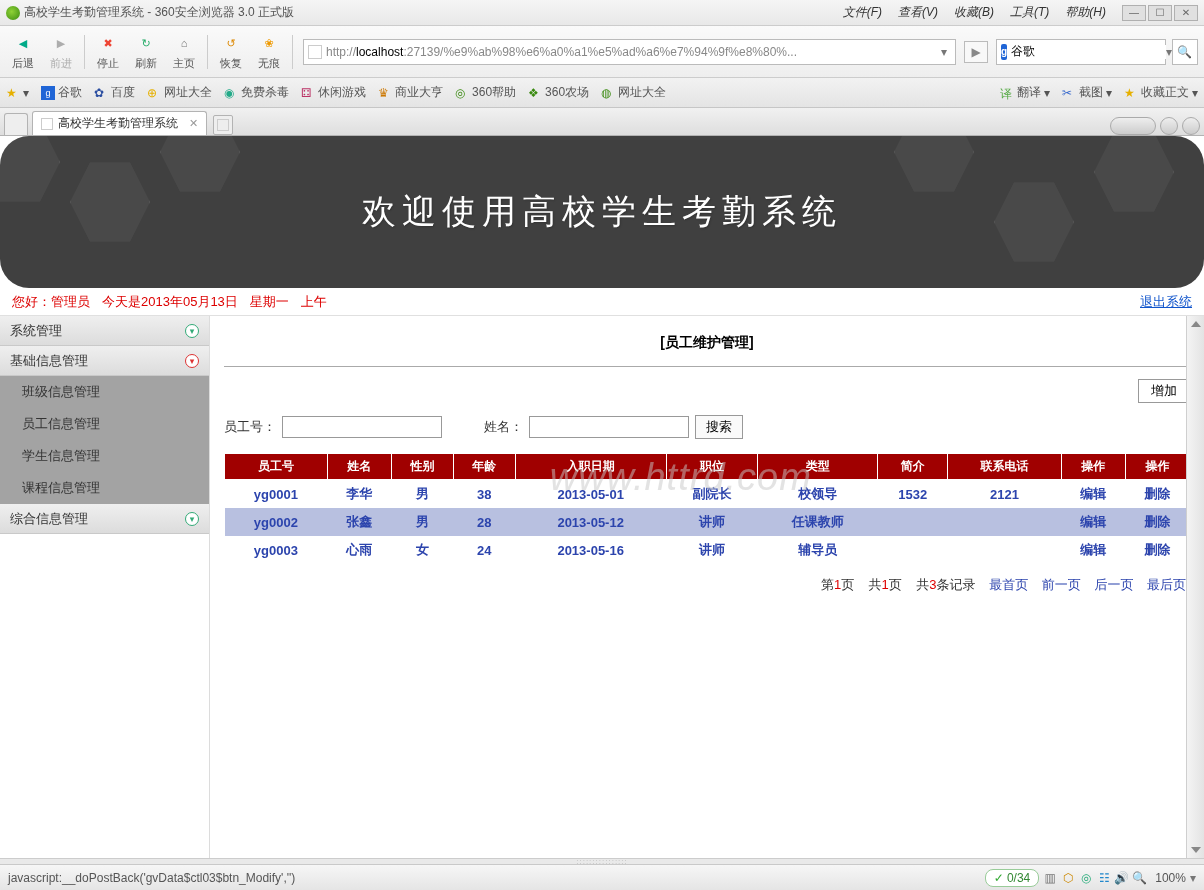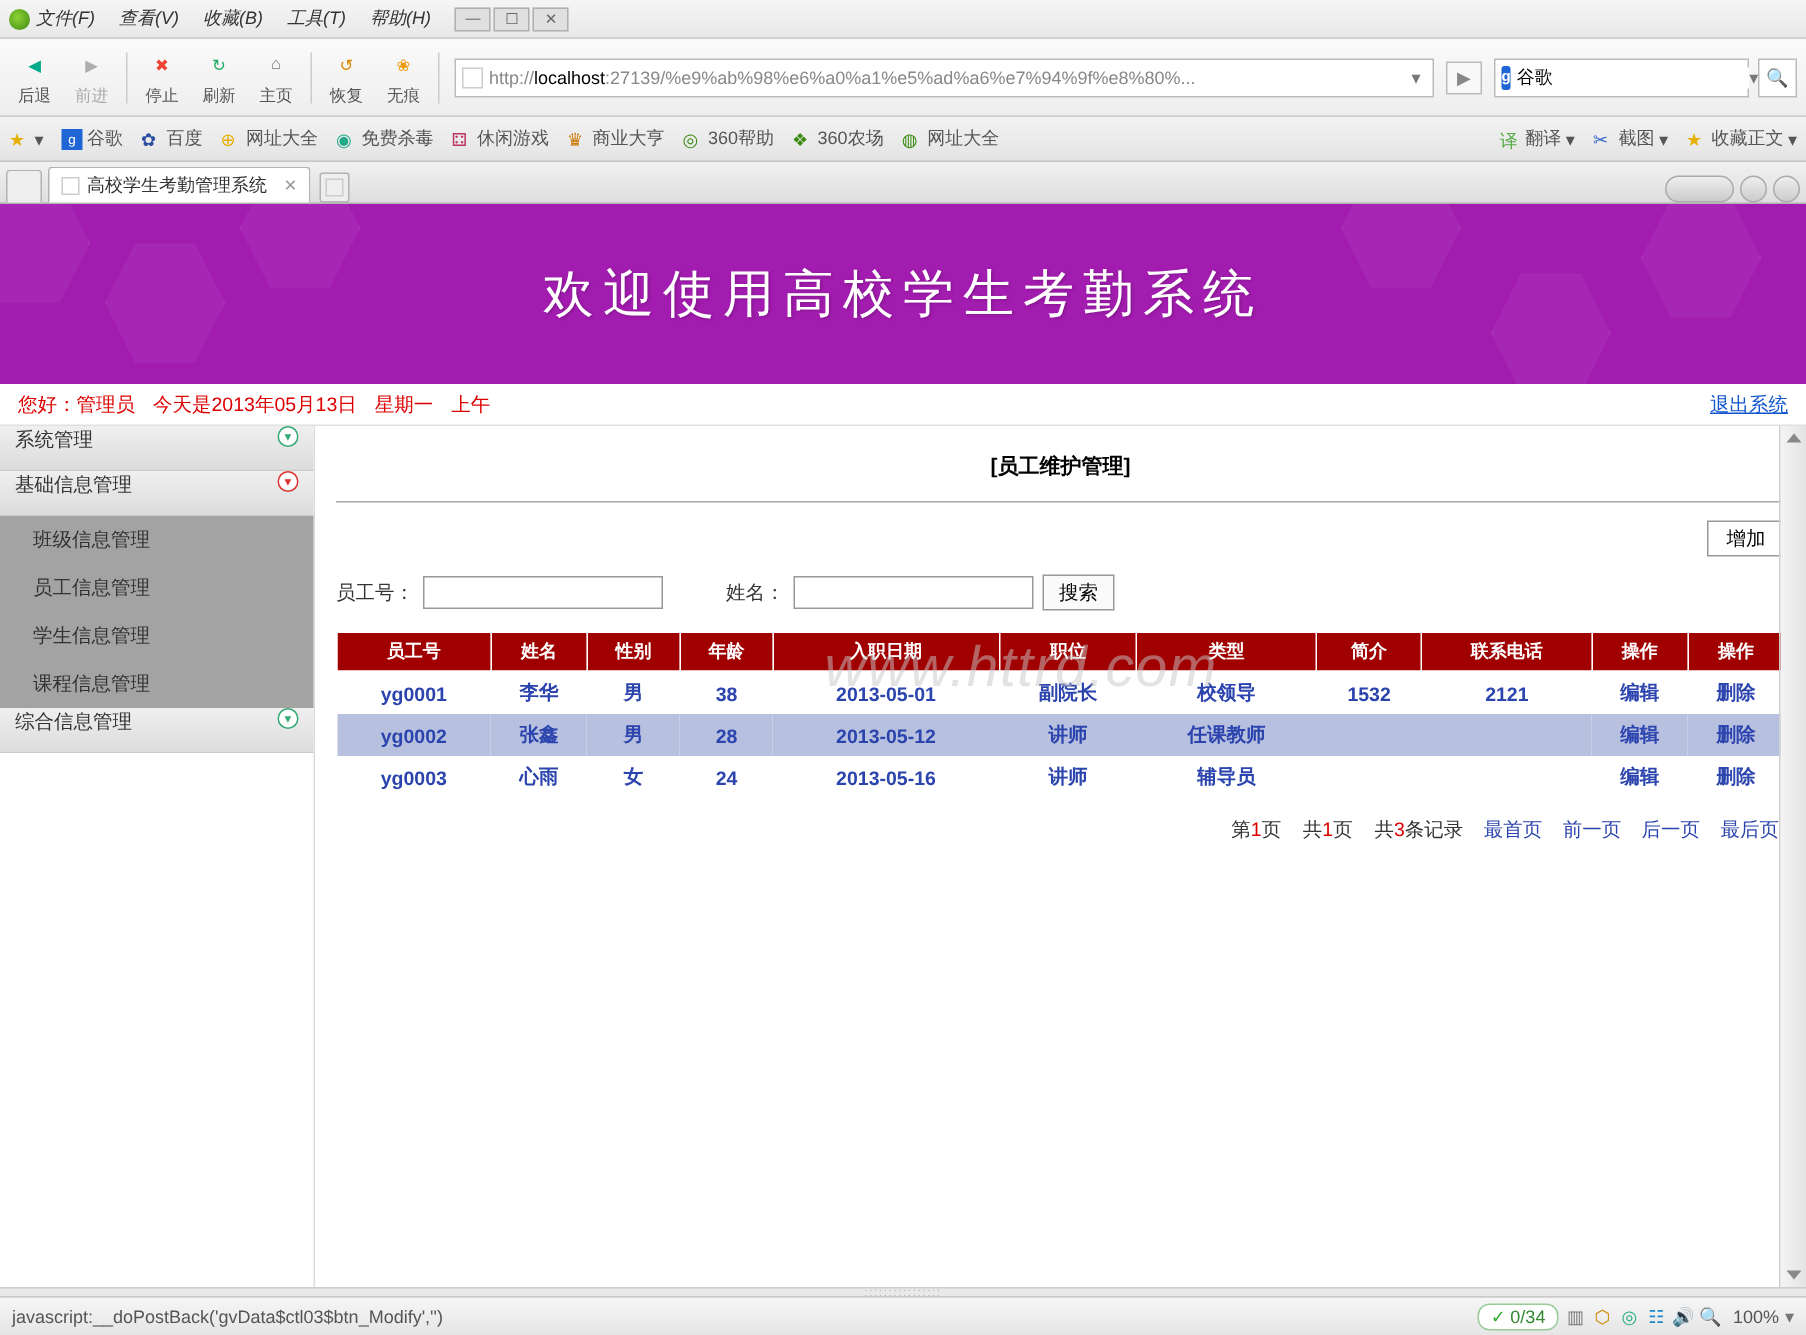--- a/index.html
+++ b/index.html
@@ -40,32 +40,32 @@
 .tabbar .tab { height: 24px; border: 1px solid #b3b3b3; border-bottom: none; background: #fff; display: flex; align-items: center; padding: 0 8px; gap: 5px; border-radius: 3px 3px 0 0; font-size: 12px; color: #333; }
 .tabbar .tab .pgicon { width: 12px; height: 12px; border: 1px solid #ccc; }
 .tabbar .tab .close { color: #999; font-size: 11px; margin-left: 6px; }
 .tabbar .newtab { width: 20px; height: 20px; border: 1px solid #b3b3b3; background: #eee; margin-left: 6px; border-radius: 2px; display:flex; align-items:center; justify-content:center; }
 .tabbar .newtab .pgicon { width: 12px; height: 12px; border: 1px solid #ccc; }
 .tabbar .tright { margin-left: auto; display: flex; gap: 4px; align-items: center; }
 .tabbar .tright div { width: 46px; height: 18px; background: linear-gradient(#eee, #ccc); border: 1px solid #aaa; border-radius: 9px; }
 
 
 .app { background: #fff; height: calc(100% - 26px - 52px - 30px - 28px - 26px); display: flex; flex-direction: column; }
-.banner { height: 120px; background: #a21caf; position: relative; overflow: hidden; display: flex; align-items: center; justify-content: center; }
+.banner { height: 152px; background: #404040; position: relative; overflow: hidden; display: flex; align-items: center; justify-content: center; border-radius: 29px; }
 .banner .hex { position: absolute; background: rgba(255,255,255,0.05); border: 1px solid rgba(255,255,255,0.1); width: 80px; height: 92px; clip-path: polygon(25% 6.7%, 75% 6.7%, 100% 50%, 75% 93.3%, 25% 93.3%, 0% 50%); }
 .banner h1 { color: #fff; font-size: 34px; letter-spacing: 6px; font-weight: normal; text-shadow: 1px 1px 2px rgba(0,0,0,0.2); z-index: 1; }
 
 .greetrow { height: 28px; display: flex; align-items: center; padding: 0 12px; font-size: 13px; border-bottom: 1px solid #e0e0e0; }
 .greetrow .red { color: #d00; }
 .greetrow .blue { color: #15c; text-decoration: underline; cursor: pointer; }
 .greetrow .spacer { flex: 1; }
 
 .body { flex: 1; display: flex; }
 .sidebar { width: 210px; background: #fff; border-right: 1px solid #dcdcdc; display: flex; flex-direction: column; }
-.menu-header { height: 30px; background: linear-gradient(#efefef, #dcdcdc); border-bottom: 1px solid #c9c9c9; display: flex; padding: 0 10px; font-size: 13px; color: #333; position: relative; }
+.menu-header { height: 30px; background: linear-gradient(#efefef, #dcdcdc); border-bottom: 1px solid #c9c9c9; display: flex; align-items: center; padding: 0 10px; font-size: 13px; color: #333; position: relative; }
 .menu-header .expicon { position: absolute; right: 10px; width: 14px; height: 14px; border: 1px solid #3a7; border-radius: 50%; display: flex; align-items: center; justify-content: center; font-size: 9px; color: #3a7; background: #fff; }
 .menu-header.active .expicon { color: #d33; border-color: #d33; }
 .submenu { background: #a3a3a3; }
 .submenu .item { padding: 7px 22px; font-size: 13px; color: #333; cursor: pointer; }
 
 .content { flex: 1; padding: 12px 14px; position: relative; }
 .content .ctitle { text-align: center; font-weight: bold; font-size: 14px; color: #000; padding: 6px 0 14px; }
 .content .rule { height: 1px; background: #aaa; margin-bottom: 12px; }
 .content .toprow { display: flex; justify-content: flex-end; margin-bottom: 12px; }
 .content .toprow button { font-size: 13px; padding: 2px 12px; background: #fff; border: 1px solid #999; }
@@ -100,20 +100,21 @@
 .scrolly .tri { width: 0; height: 0; border-left: 5px solid transparent; border-right: 5px solid transparent; }
 .scrolly .t1 { border-bottom: 6px solid #888; position: absolute; top: 5px; left: 4px; }
 .scrolly .t2 { border-top: 6px solid #888; position: absolute; bottom: 5px; left: 4px; }
 .resizer-container { position: relative; }
 </style>
 </head>
 <body>
 
 <div class="titlebar">
   <div class="favicon"></div>
+  <div class="title">高校学生考勤管理系统 - 360安全浏览器 3.0 正式版</div>
   <div class="menu">
     <span>文件(F)</span>
     <span>查看(V)</span>
     <span>收藏(B)</span>
     <span>工具(T)</span>
     <span>帮助(H)</span>
   </div>
   <div class="winbtns">
     <div>—</div>
     <div>☐</div>

